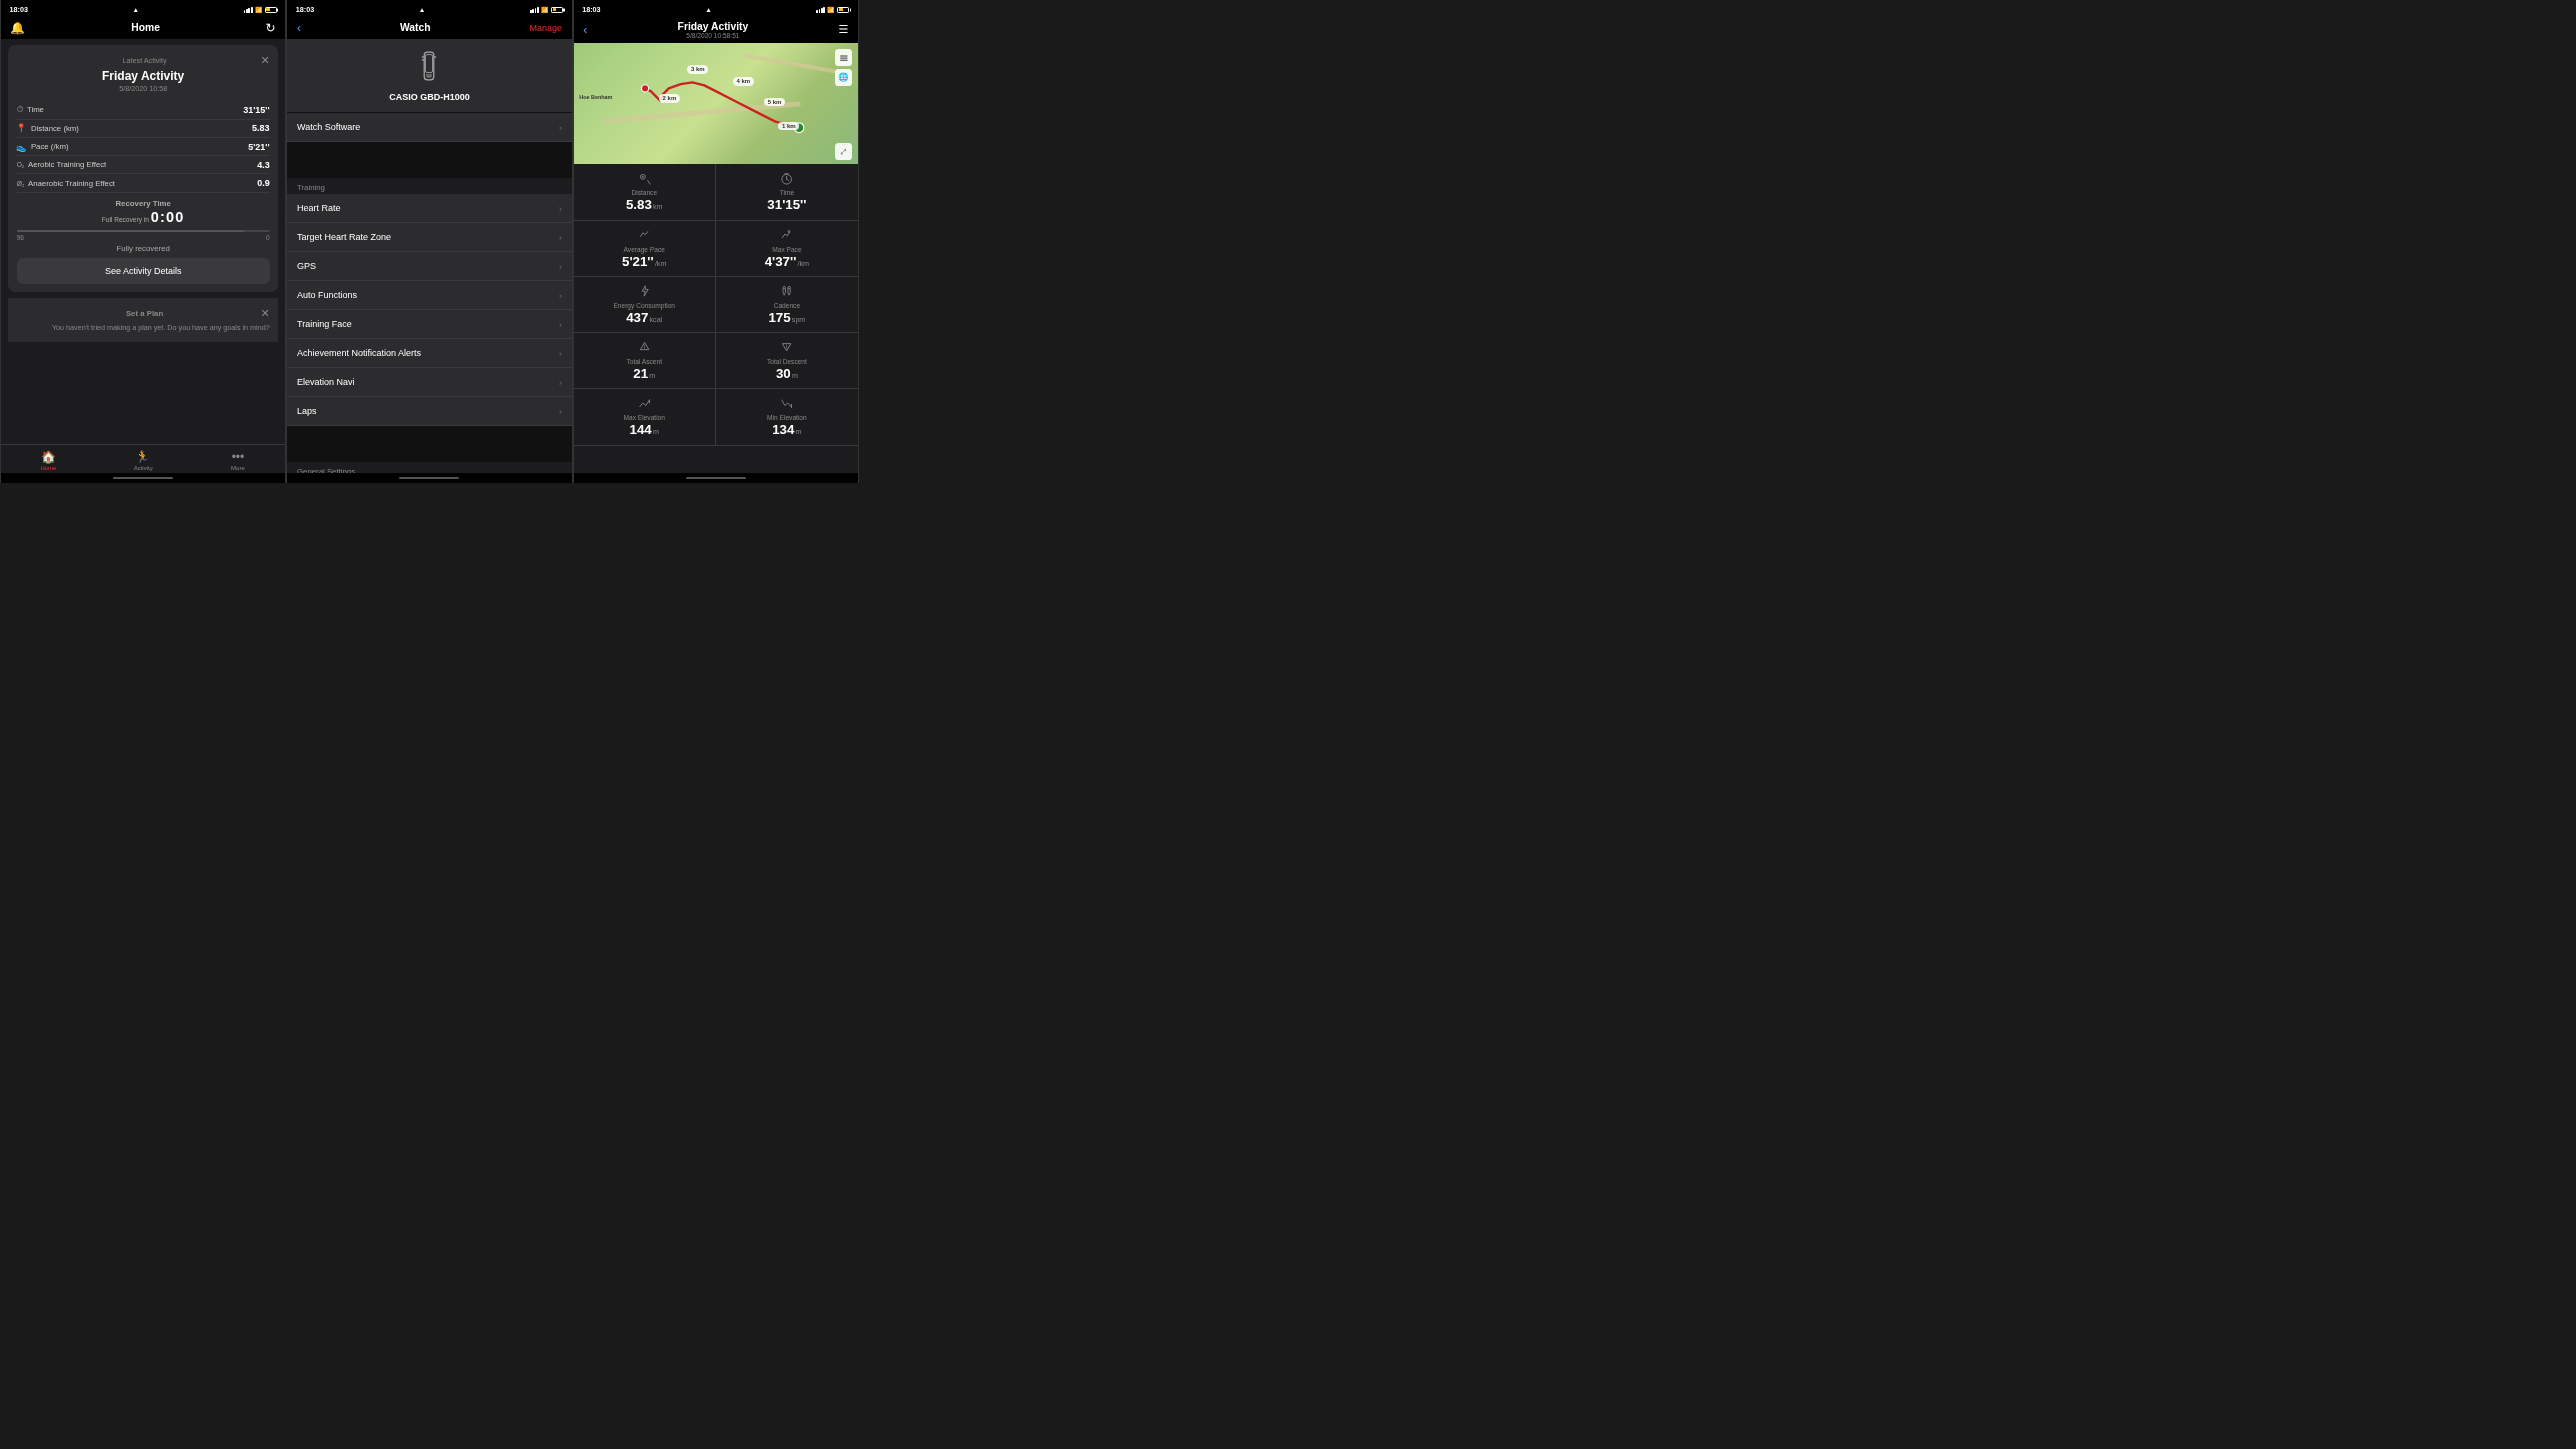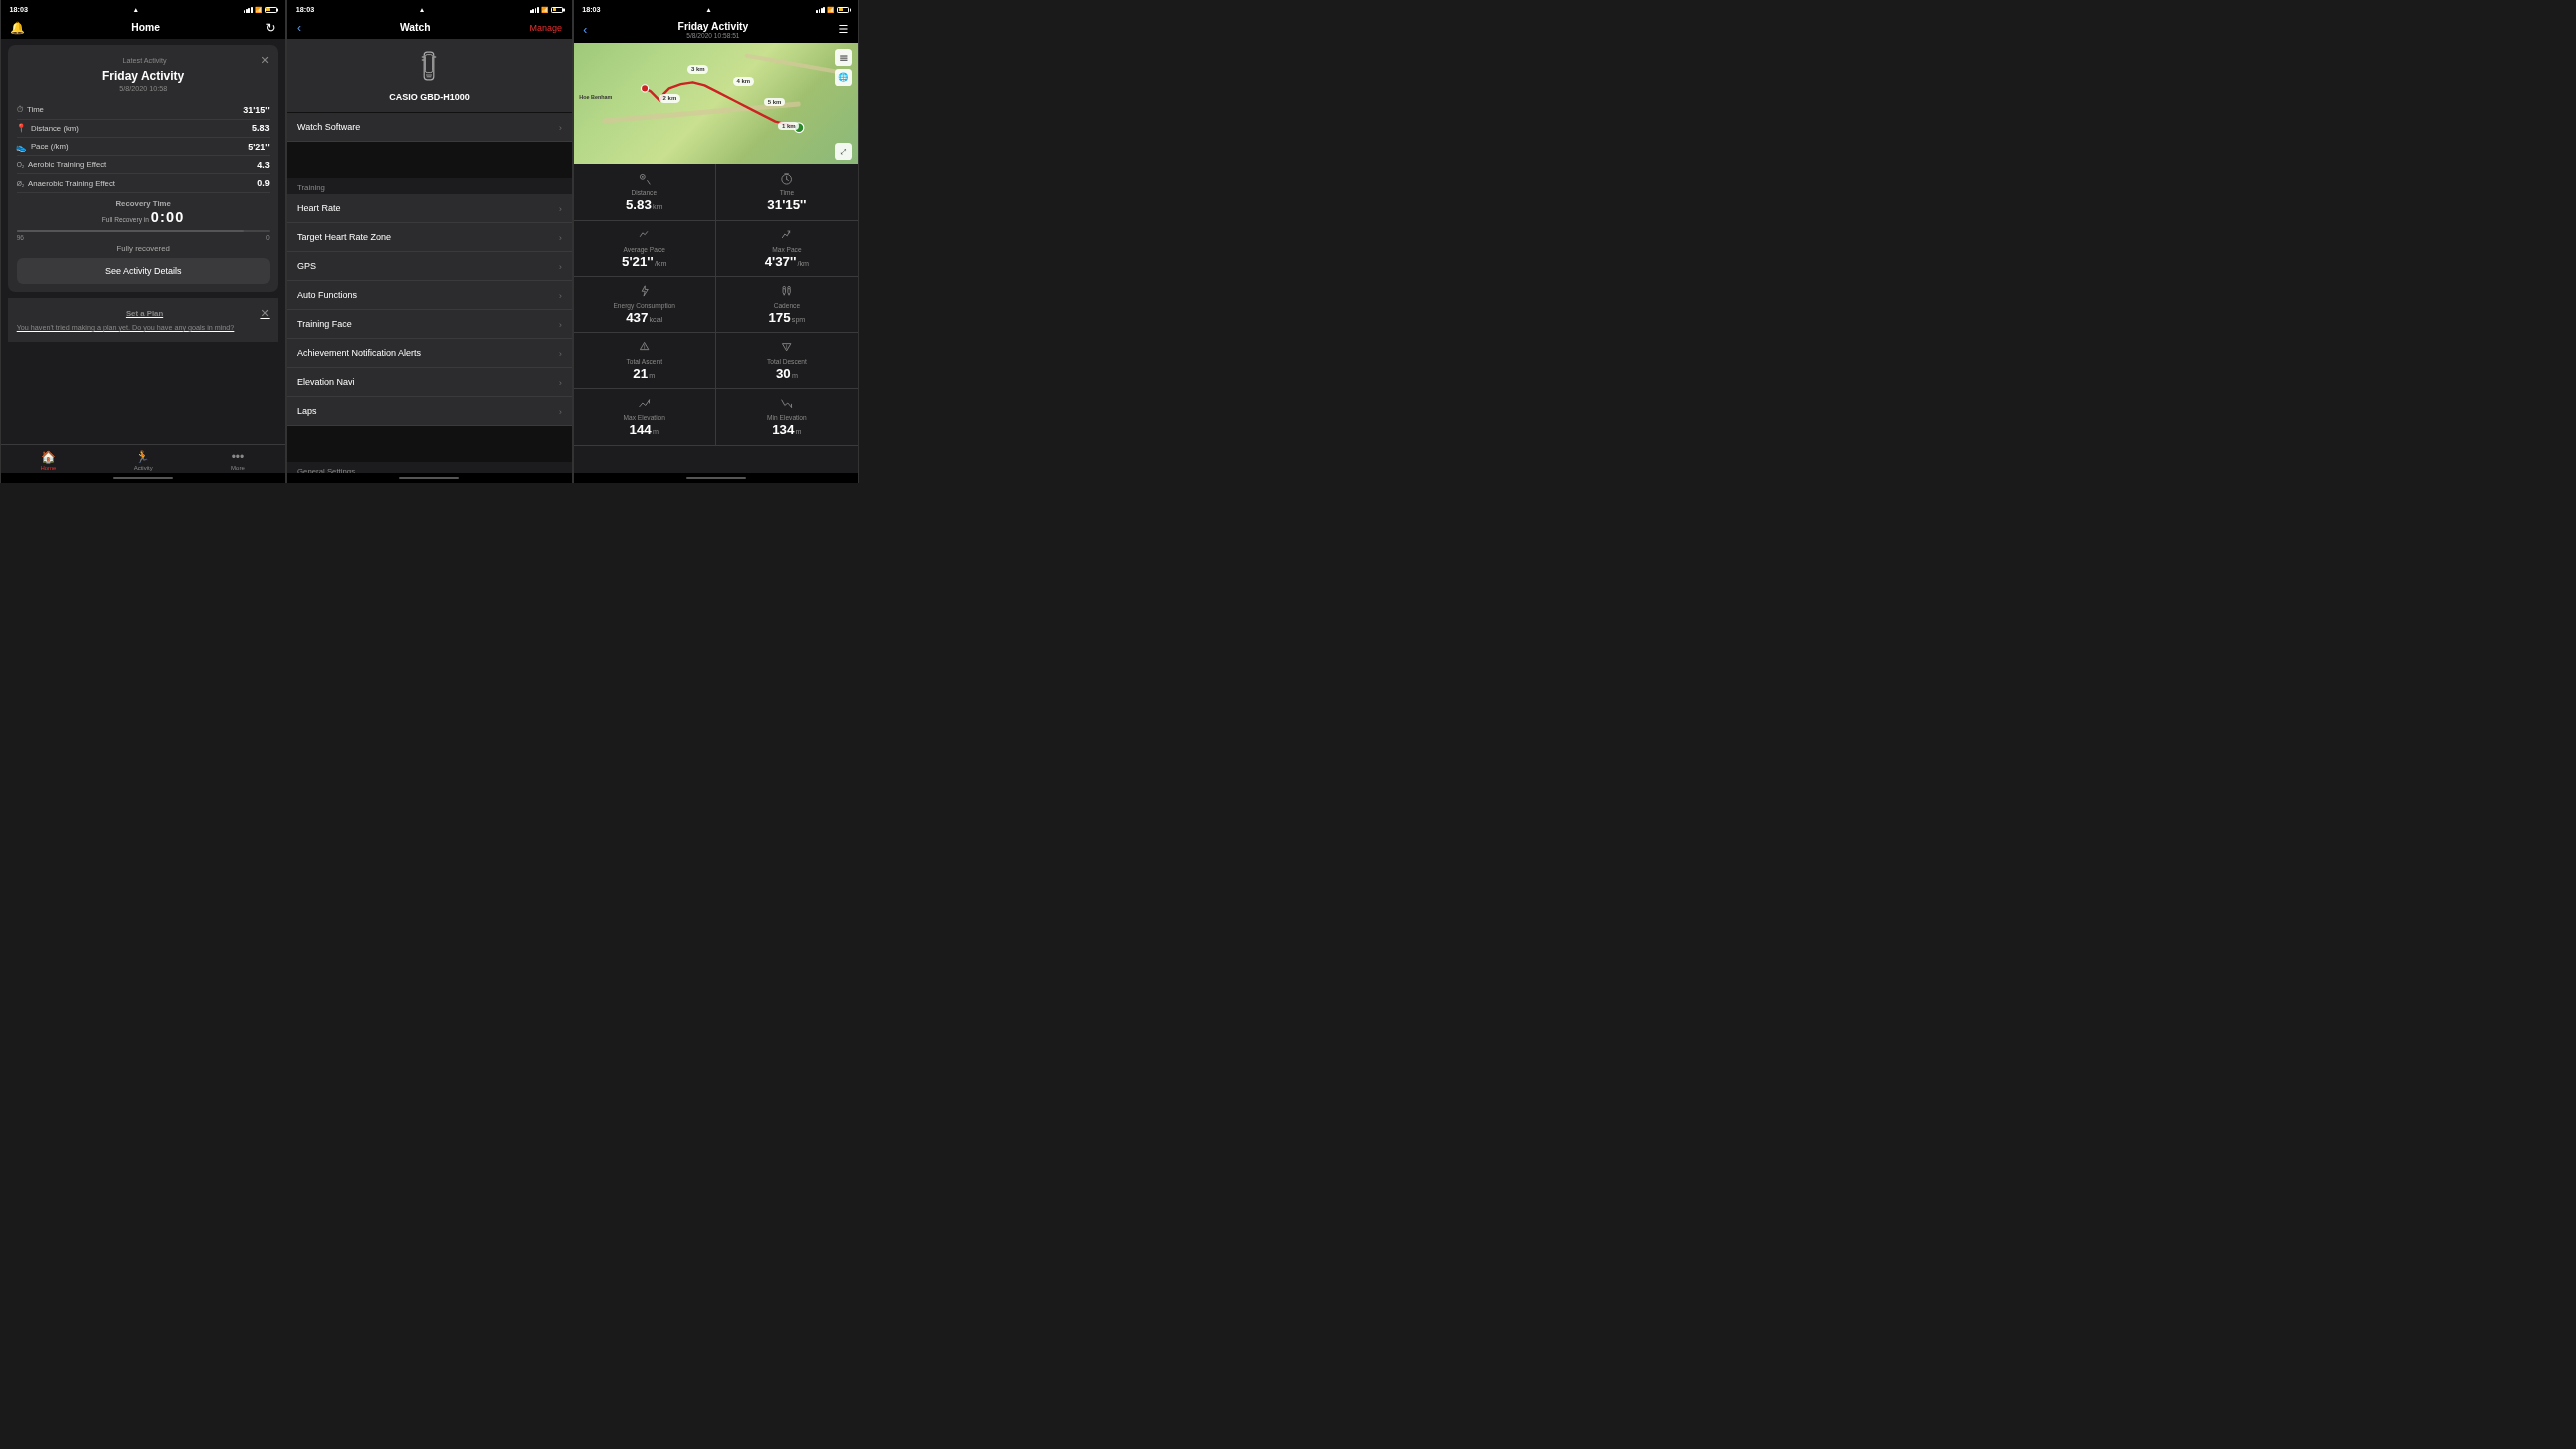--- a/index.html
+++ b/index.html
@@ -225,30 +225,29 @@
       cursor: pointer;
       margin-top: 3.6px;
     }
 
     .plan-card {
       background: #2c2c2e;
       border-radius: 0;
       margin: 3.6px 7.2px;
       padding: 8.5px;
       position: relative;
-      text-decoration: underline;
     }
     .plan-title-row {
       display: flex;
       justify-content: space-between;
       align-items: center;
       margin-bottom: 3.6px;
     }
     .plan-label { color: #888; font-size: 7.8px; font-weight: 600; flex: 1; text-align: center; }
-    .plan-desc { color: #888; font-size: 7.2px; text-align: left; line-height: 1.4; }
+    .plan-desc { color: #888; font-size: 7.2px; text-align: right; line-height: 1.4; }
 
     
     .bottom-tabs {
       display: flex;
       background: #1c1c1e;
       border-top: 0.3px solid #3a3a3c;
       padding: 4.8px 0 2.4px;
     }
     .tab-item {
       flex: 1;

